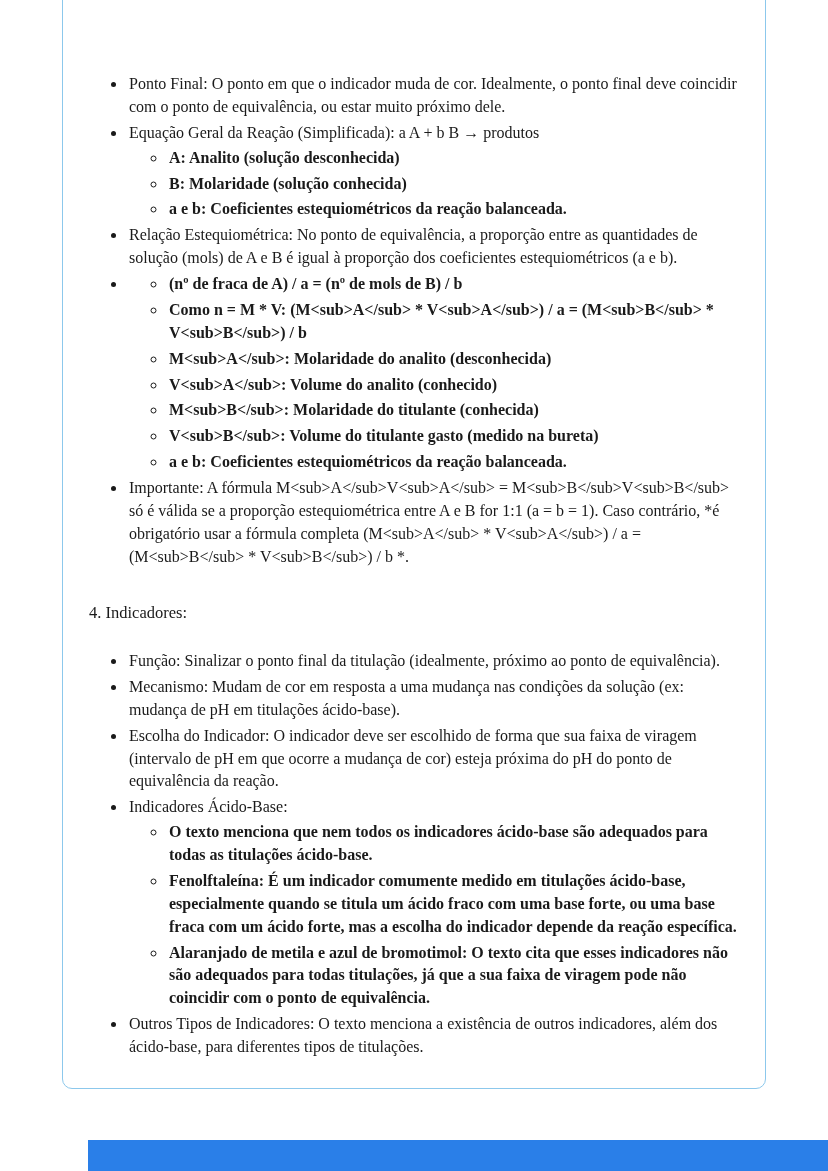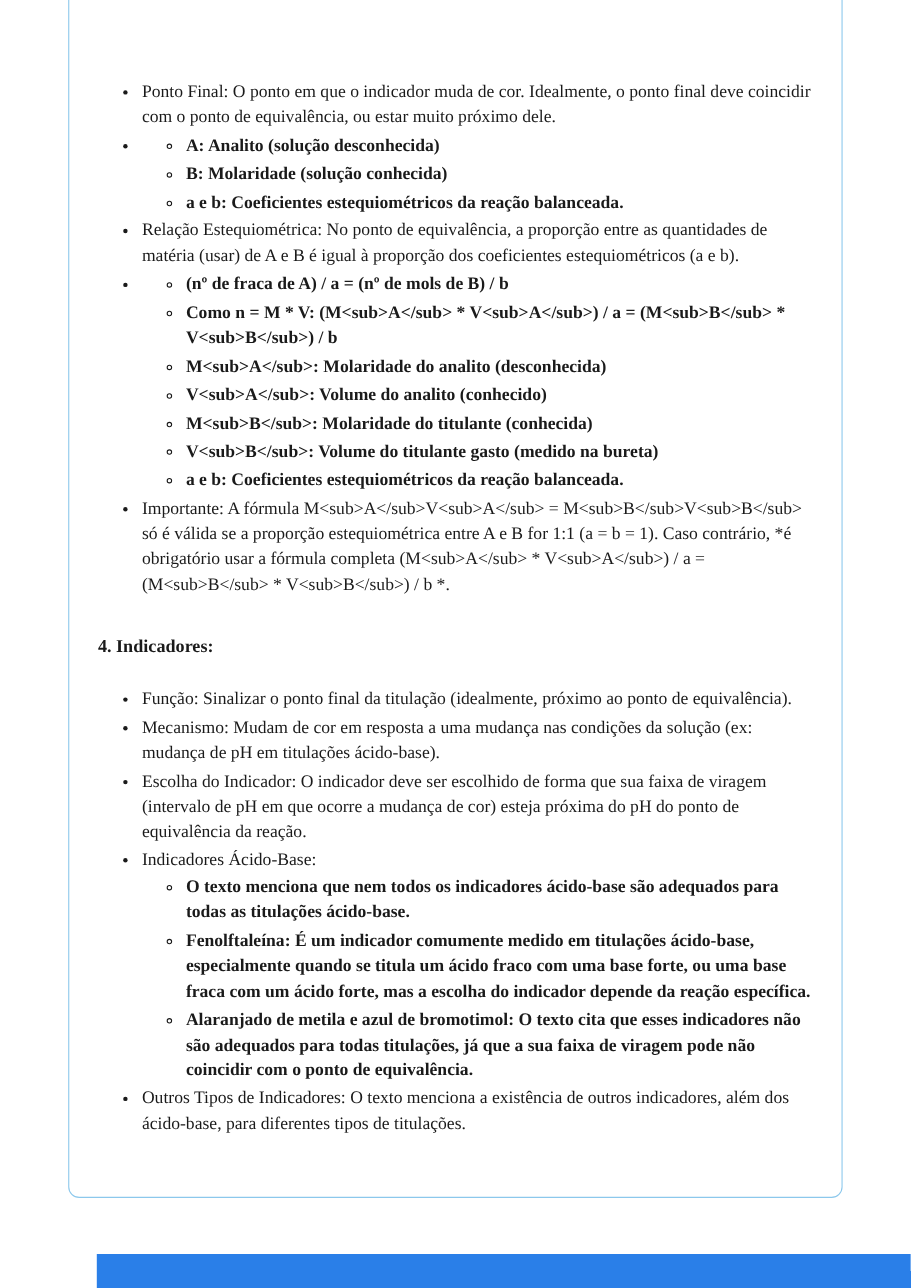--- a/index.html
+++ b/index.html
@@ -37,21 +37,21 @@
     margin: 2px 0 2px 0;
     padding-left: 38px;
     list-style-type: circle;
     font-weight: bold;
   }
   li {
     margin: 0 0 3px 0;
     padding-left: 2px;
   }
   .heading {
-    font-weight: bold;
+    font-weight: normal;
     font-size: 16.5px;
     margin: 32px 0 26px 2px;
   }
   .footer-bar {
     position: absolute;
     left: 88px;
     right: 0;
     top: 1140px;
     height: 31px;
     background: #2a7fe8;
@@ -59,27 +59,28 @@
 </style>
 </head>
 <body>
 
 <div class="panel" style="border-color: rgb(140, 200, 236);">
   <div class="doc">
 
     <ul class="l1">
       <li>Ponto Final: O ponto em que o indicador muda de cor. Idealmente, o ponto final deve coincidir com o ponto de equivalência, ou estar muito próximo dele.</li>
       <li>
+        <span>Equação Geral da Reação (Simplificada): a A + b B → produtos</span>
         <ul class="l2">
           <li>A: Analito (solução desconhecida)</li>
           <li>B: Molaridade (solução conhecida)</li>
           <li>a e b: Coeficientes estequiométricos da reação balanceada.</li>
         </ul>
       </li>
-      <li>Relação Estequiométrica: No ponto de equivalência, a proporção entre as quantidades de matéria (usar) de A e B é igual à proporção dos coeficientes estequiométricos (a e b).</li>
+      <li>Relação Estequiométrica: No ponto de equivalência, a proporção entre as quantidades de solução (mols) de A e B é igual à proporção dos coeficientes estequiométricos (a e b).</li>
       <li>
         <ul class="l2">
           <li>(nº de fraca de A) / a = (nº de mols de B) / b</li>
           <li>Como n = M * V: (M&lt;sub&gt;A&lt;/sub&gt; * V&lt;sub&gt;A&lt;/sub&gt;) / a = (M&lt;sub&gt;B&lt;/sub&gt; * V&lt;sub&gt;B&lt;/sub&gt;) / b</li>
           <li>M&lt;sub&gt;A&lt;/sub&gt;: Molaridade do analito (desconhecida)</li>
           <li>V&lt;sub&gt;A&lt;/sub&gt;: Volume do analito (conhecido)</li>
           <li>M&lt;sub&gt;B&lt;/sub&gt;: Molaridade do titulante (conhecida)</li>
           <li>V&lt;sub&gt;B&lt;/sub&gt;: Volume do titulante gasto (medido na bureta)</li>
           <li>a e b: Coeficientes estequiométricos da reação balanceada.</li>
         </ul>

